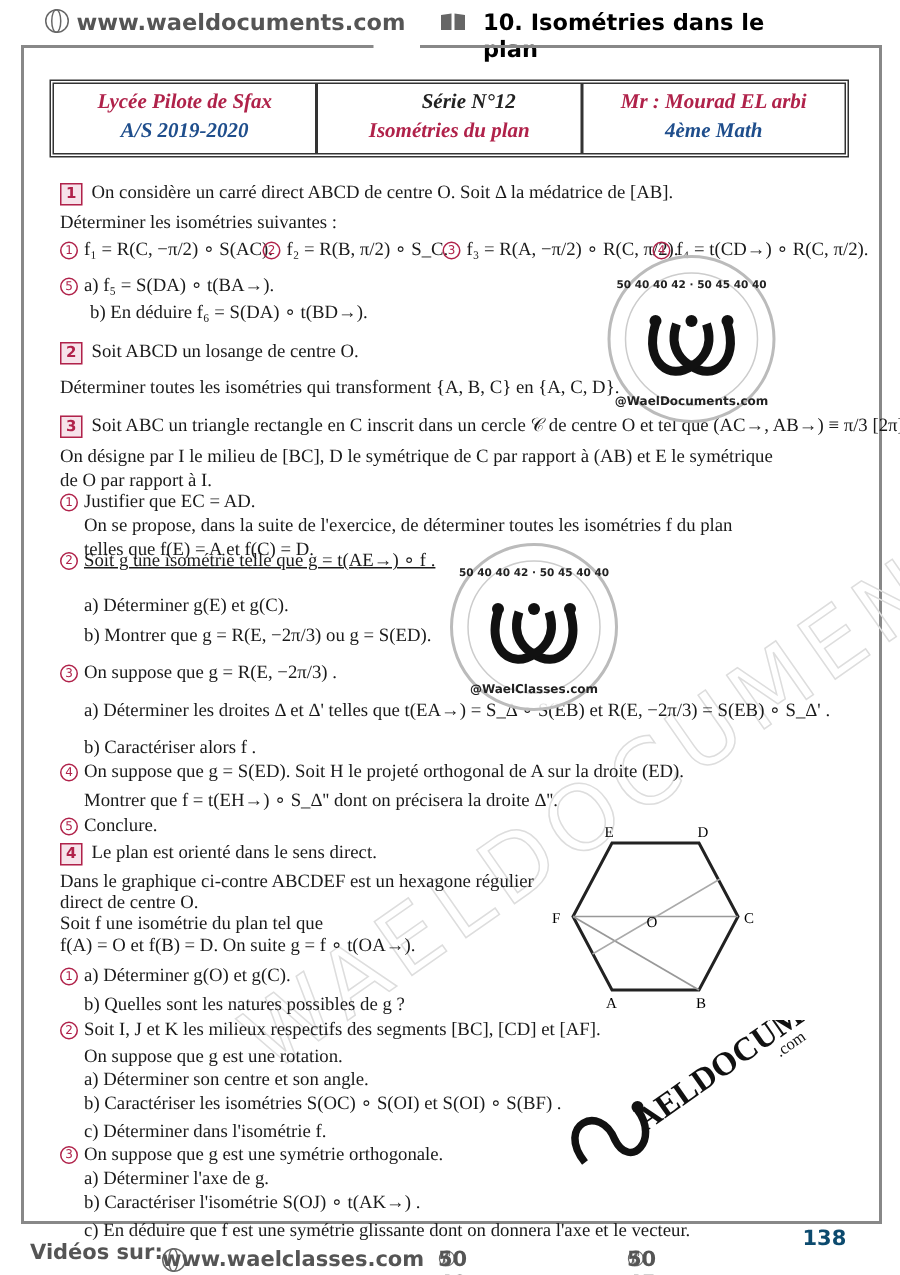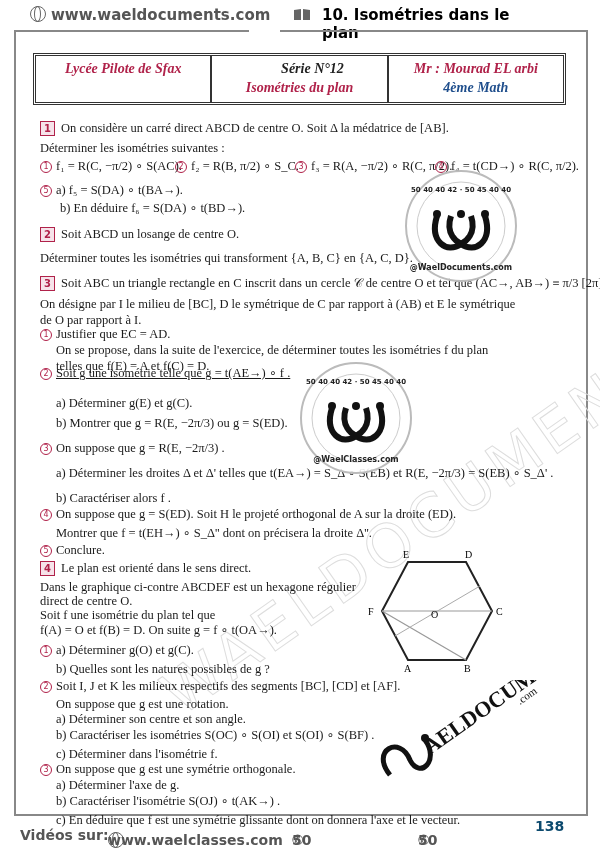--- a/index.html
+++ b/index.html
@@ -46,20 +46,21 @@
   <div class="chapter">10. Isométries dans le plan</div>
 </div>
 
 <div class="frame"></div>
 <div class="frame-top-l"></div>
 <div class="frame-top-r"></div>
 
 <div class="headbox">
   <div class="hcell">
     <div class="red">Lycée Pilote de Sfax</div>
+    <div class="blue">A/S 2019-2020</div>
   </div>
   <div class="hcell">
     <div class="dark">Série N°12</div>
     <div class="red">Isométries du plan</div>
   </div>
   <div class="hcell">
     <div class="red">Mr : Mourad EL arbi</div>
     <div class="blue">4ème Math</div>
   </div>
 </div>

